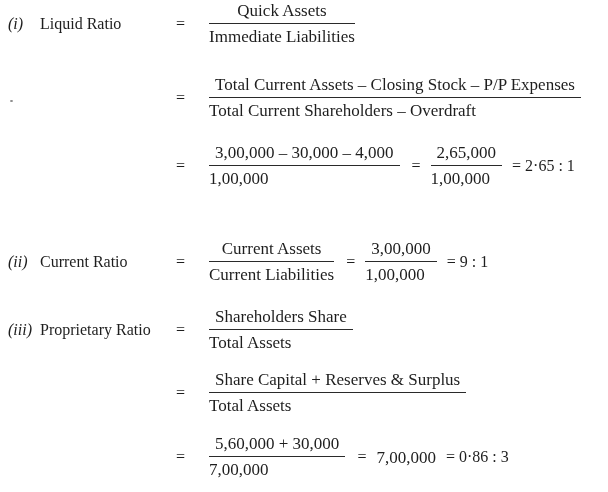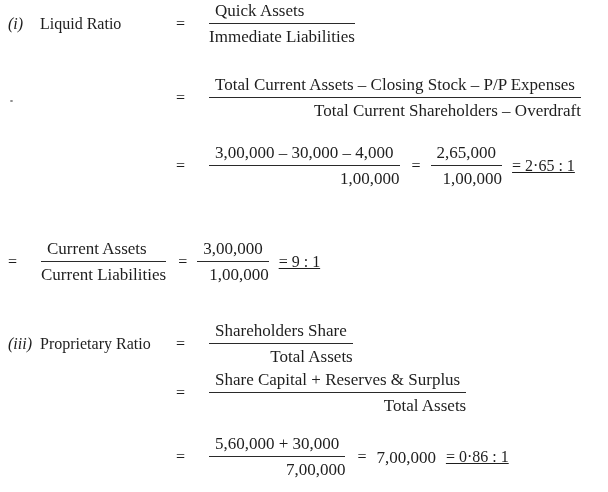--- a/index.html
+++ b/index.html
@@ -23,29 +23,30 @@
   .lbl{display:inline-block;}
   .eq{
     display:inline-block;font-size:16px;margin-right:24px;
   }
   .eq.mid{margin:0 10px 0 12px;}
   .frac{
     display:inline-flex;flex-direction:column;
     font-size:17px;line-height:1.25;
   }
   .num{
+    text-align:center;
     border-bottom:1.5px solid #2a2a2a;
     padding:0 6px 2px 6px;
   }
   .den{
-    text-align:right;
+    text-align:left;
     padding-top:2px;
   }
   .result{
-    display:inline-block;font-size:16px;margin-left:10px;text-decoration:underline;
+    display:inline-block;font-size:16px;margin-left:10px;
   }
   .stray{
     position:absolute;left:10px;top:100px;width:3px;height:2px;
     background:#8a8a8a;border-radius:50%;
   }
 </style>
 </head>
 <body>
 
 <div class="row" style="top:0">
@@ -80,34 +81,38 @@
   </span>
   <span class="eq mid">=</span>
   <span class="frac">
     <span class="num">2,65,000</span>
     <span class="den">1,00,000</span>
   </span>
   <span class="result">= 2·65 : 1</span>
 </div>
 
 <div class="row" style="top:238px">
+  <div class="labelcell">
+    <span class="idx">(ii)</span>
+    <span class="lbl">Current Ratio</span>
+  </div>
   <span class="eq">=</span>
   <span class="frac">
     <span class="num">Current Assets</span>
     <span class="den">Current Liabilities</span>
   </span>
   <span class="eq mid">=</span>
   <span class="frac">
     <span class="num">3,00,000</span>
     <span class="den">1,00,000</span>
   </span>
   <span class="result">= 9 : 1</span>
 </div>
 
-<div class="row" style="top:320px">
+<div class="row" style="top:306px">
   <div class="labelcell">
     <span class="idx">(iii)</span>
     <span class="lbl">Proprietary Ratio</span>
   </div>
   <span class="eq">=</span>
   <span class="frac">
     <span class="num">Shareholders Share</span>
     <span class="den">Total Assets</span>
   </span>
 </div>
@@ -125,14 +130,14 @@
   <div class="labelcell"></div>
   <span class="eq">=</span>
   <span class="frac">
     <span class="num">5,60,000 + 30,000</span>
     <span class="den">7,00,000</span>
   </span>
   <span class="eq mid">=</span>
   <span class="frac">
     <span class="den">7,00,000</span>
   </span>
-  <span class="result">= 0·86 : 1</span>
+  <span class="result">= 0·86 : 3</span>
 </div>
 
 </body></html>

